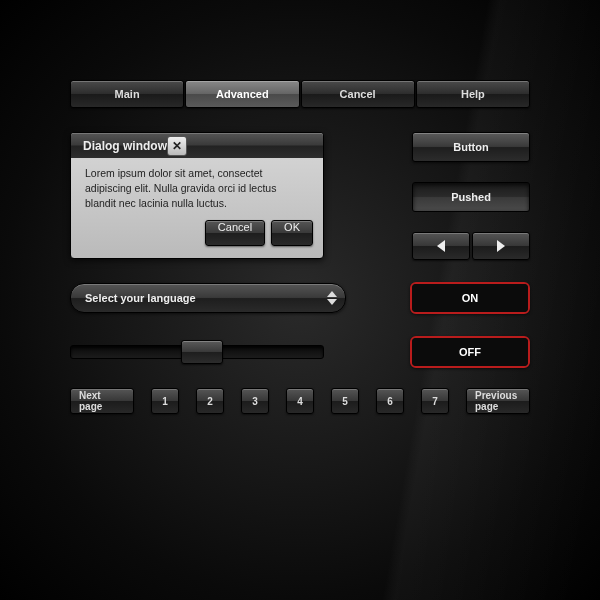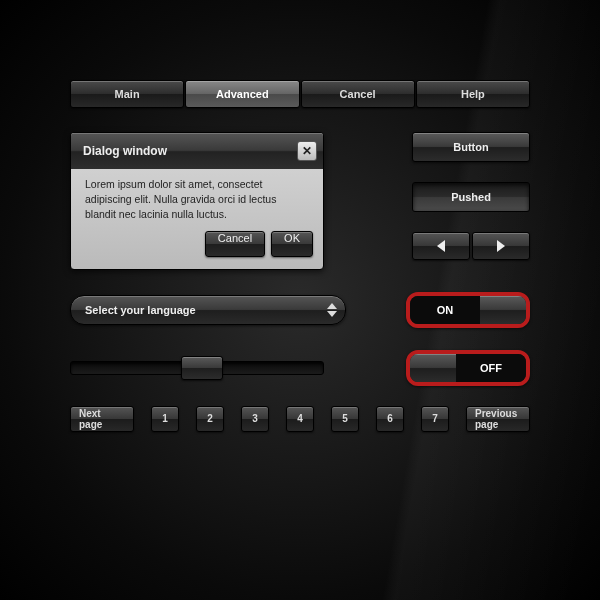--- a/index.html
+++ b/index.html
@@ -56,25 +56,24 @@
 }
 .dialog {
   width: 252px;
   background: linear-gradient(to bottom, #d8d8d8, #bababa);
   border-radius: 4px;
   border: 1px solid #000;
   box-shadow: 0 2px 6px rgba(0,0,0,0.6), inset 0 1px 0 rgba(255,255,255,0.4);
   overflow: hidden;
 }
 .dialog-header {
-  height: 36px;
+  height: 25px;
   background: linear-gradient(to bottom, #555 0%, #3a3a3a 48%, #222 52%, #2e2e2e 100%);
   display: flex;
   align-items: center;
-  justify-content: space-between;
   padding: 0 6px 0 12px;
   color: #eee;
   font-size: 12px;
   font-weight: bold;
   box-shadow: inset 0 1px 0 rgba(255,255,255,0.2);
 }
 .close-btn {
   width: 18px;
   height: 18px;
   background: linear-gradient(to bottom, #eee, #bbb);
@@ -173,26 +172,27 @@
   font-weight: bold;
   cursor: pointer;
   justify-content: space-between;
 }
 .stepper { display: flex; flex-direction: column; gap: 2px; }
 .step-up { border-style: solid; border-width: 0 5px 6px; border-color: transparent transparent #ddd; }
 .step-down { border-style: solid; border-width: 6px 5px 0; border-color: #ddd transparent transparent; }
 .toggle {
   width: 116px;
   height: 28px;
-  border: 4px solid #b91c1c;
-  border-radius: 12px;
+  border: 2px solid #b91c1c;
+  border-radius: 6px;
   display: flex;
   box-shadow: 0 1px 3px rgba(0,0,0,0.6);
   overflow: hidden;
   cursor: pointer;
+  flex-direction: column;
 }
 .toggle-label {
   flex: 1;
   display: flex;
   align-items: center;
   justify-content: center;
   color: #fff;
   font-size: 11px;
   font-weight: bold;
   background: #0b0b0b;

